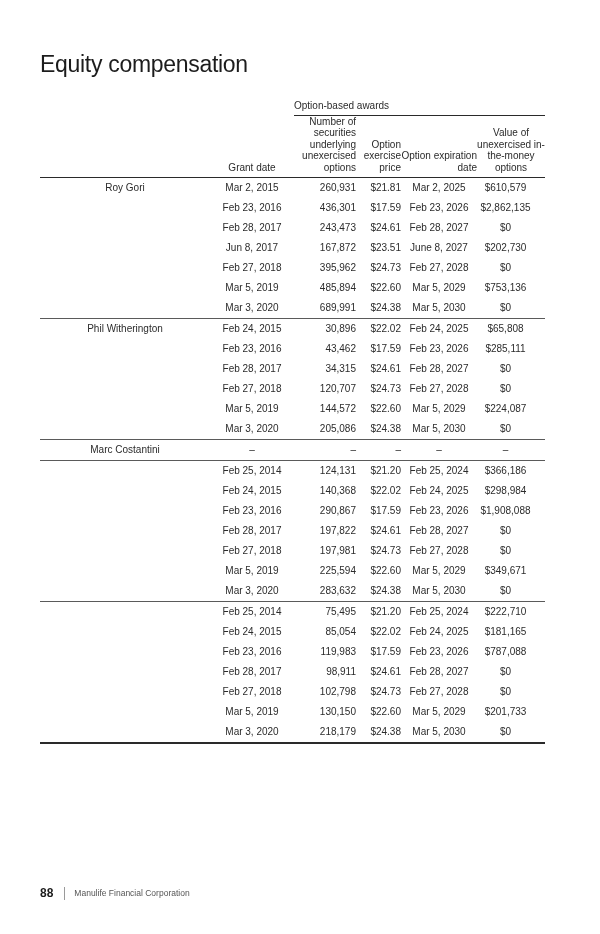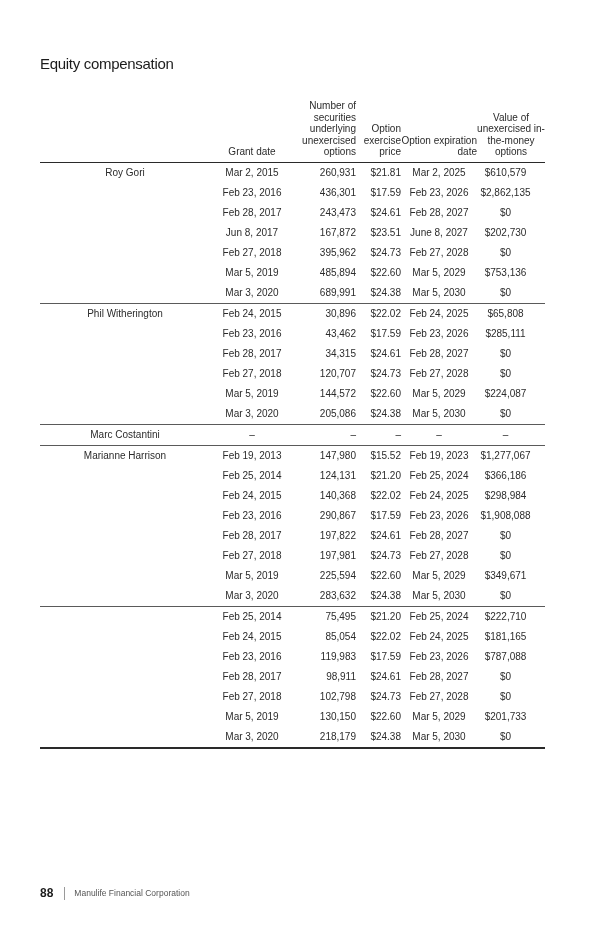--- a/index.html
+++ b/index.html
@@ -14,21 +14,21 @@
     overflow: hidden;
   }
   .content {
     position: absolute;
     left: 40px;
     top: 0;
     width: 505px;
   }
   h1.title {
     margin-top: 51px;
-    font-size: 15px;
+    font-size: 23px;
     font-weight: 400;
     letter-spacing: -0.3px;
     color: #1c1c1c;
     line-height: 26px;
   }
   .subtitle {
     margin-top: 10px;
     font-size: 10.5px;
     line-height: 13px;
     color: #1c1c1c;
@@ -119,20 +119,24 @@
     <table class="awards">
       <colgroup>
         <col class="c-name">
           <col class="c-grant">
           <col class="c-num">
         <col class="c-price">
           <col class="c-exp">
           <col class="c-val">
       </colgroup>
       <thead>
+        <tr>
+          <th class="group-spacer" colspan="2"></th>
+          <th class="group-header" colspan="4">Option-based awards</th>
+        </tr>
         <tr class="column-headers">
             <th class="col-name"></th>
             <th class="col-grant">Grant date</th>
             <th class="col-num">Number of securities underlying unexercised options</th>
             <th class="col-price">Option exercise price</th>
             <th class="col-exp">Option expiration date</th>
             <th class="col-val">Value of unexercised in-the-money options</th>
           </tr>
       </thead>
     <tbody class="section">
@@ -248,28 +252,20 @@
             <td class="col-name">Marc Costantini</td>
             <td class="col-grant">–</td>
             <td class="col-num">–</td>
             <td class="col-price">–</td>
             <td class="col-exp">–</td>
             <td class="col-val">–</td>
           </tr>
         </tbody>
         <tbody class="section">
           <tr>
-            <td class="col-name">Marianne Harrison</td>
-            <td class="col-grant">Feb 19, 2013</td>
-            <td class="col-num">147,980</td>
-            <td class="col-price">$15.52</td>
-            <td class="col-exp">Feb 19, 2023</td>
-            <td class="col-val">$1,277,067</td>
-          </tr>
-          <tr>
             <td class="col-name"></td>
             <td class="col-grant">Feb 25, 2014</td>
             <td class="col-num">124,131</td>
             <td class="col-price">$21.20</td>
             <td class="col-exp">Feb 25, 2024</td>
             <td class="col-val">$366,186</td>
           </tr>
           <tr>
             <td class="col-name"></td>
             <td class="col-grant">Feb 24, 2015</td>

